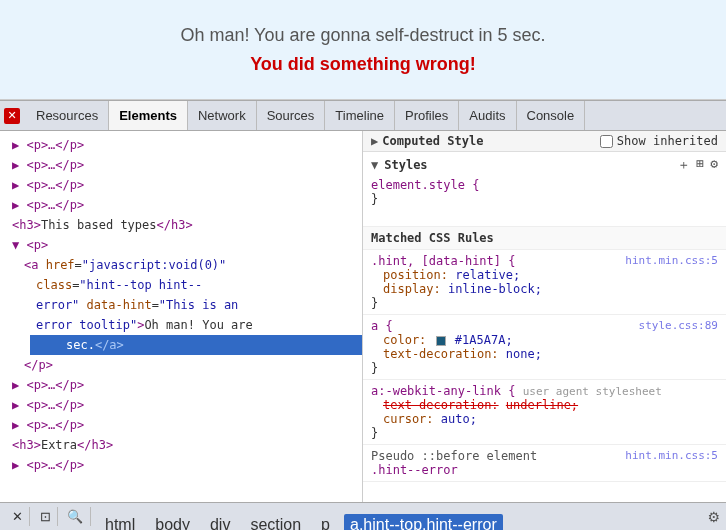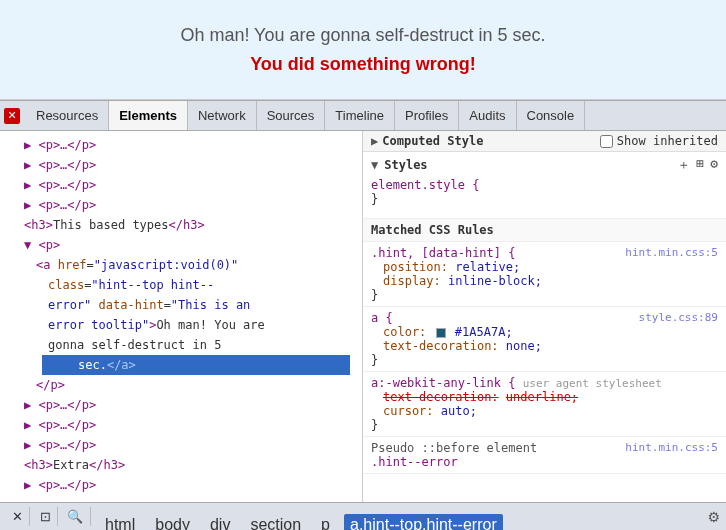--- a/index.html
+++ b/index.html
@@ -83,21 +83,21 @@
     }
 
     
     .html-panel {
       width: 363px;
       background: #fff;
       border-right: 1px solid #ccc;
       overflow: auto;
       font-family: monospace;
       font-size: 12px;
-      padding: 4px 12px;
+      padding: 4px 0;
       color: #333;
     }
     .html-line {
       padding: 1px 4px;
       white-space: nowrap;
       line-height: 1.5;
     }
     .html-line.selected {
       background: #316ac5;
       color: #fff;
@@ -154,21 +154,21 @@
     }
     .styles-header .arrow { color: #555; }
     .styles-header-label { font-size: 12px; font-weight: bold; color: #333; margin-left: 4px; }
     .styles-header-actions {
       margin-left: auto;
       display: flex;
       gap: 6px;
     }
     .styles-header-actions span { cursor: pointer; color: #555; font-size: 13px; }
 
-    .css-rule { margin-bottom: 8px; }
+    .css-rule { margin-bottom: 16px; }
     .css-selector { color: #881280; font-size: 12px; }
     .css-brace { color: #333; font-size: 12px; }
     .css-property { color: #994500; font-size: 12px; }
     .css-value { color: #1a1aa6; font-size: 12px; }
     .css-source { float: right; color: #7979e7; font-size: 11px; cursor: pointer; }
     .strikethrough { text-decoration: line-through; color: #c00; }
 
     
     .matched-rules-header {
       padding: 4px 8px;
@@ -285,23 +285,20 @@
         <span class="tag">&lt;a </span><span class="attr-name">href</span>=<span class="attr-value">"javascript:void(0)"</span>
       </div>
       <div class="html-line indent3">
         <span class="attr-name">class</span>=<span class="attr-value">"hint--top  hint--</span>
       </div>
       <div class="html-line indent3">
         <span class="attr-value">error"</span> <span class="attr-name">data-hint</span>=<span class="attr-value">"This is an</span>
       </div>
       <div class="html-line indent3">
         <span class="attr-value">error tooltip"</span><span class="tag">&gt;</span><span class="text-content">Oh man! You are</span>
-      </div>
-      <div class="html-line indent3">
-        <span class="text-content">gonna self-destruct in 5</span>
       </div>
       <div class="html-line indent3 selected">
         <span>sec.</span><span class="tag">&lt;/a&gt;</span>
       </div>
       <div class="html-line indent2">
         <span class="tag">&lt;/p&gt;</span>
       </div>
       <div class="html-line indent1">
         <span class="tag">▶ &lt;p&gt;…&lt;/p&gt;</span>
       </div>

